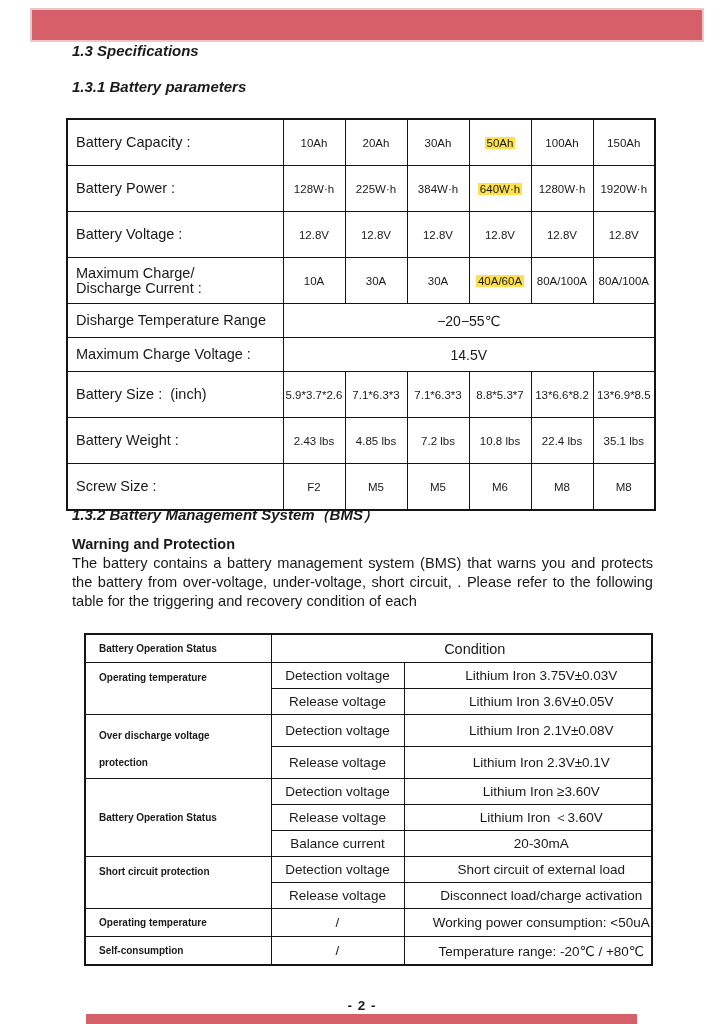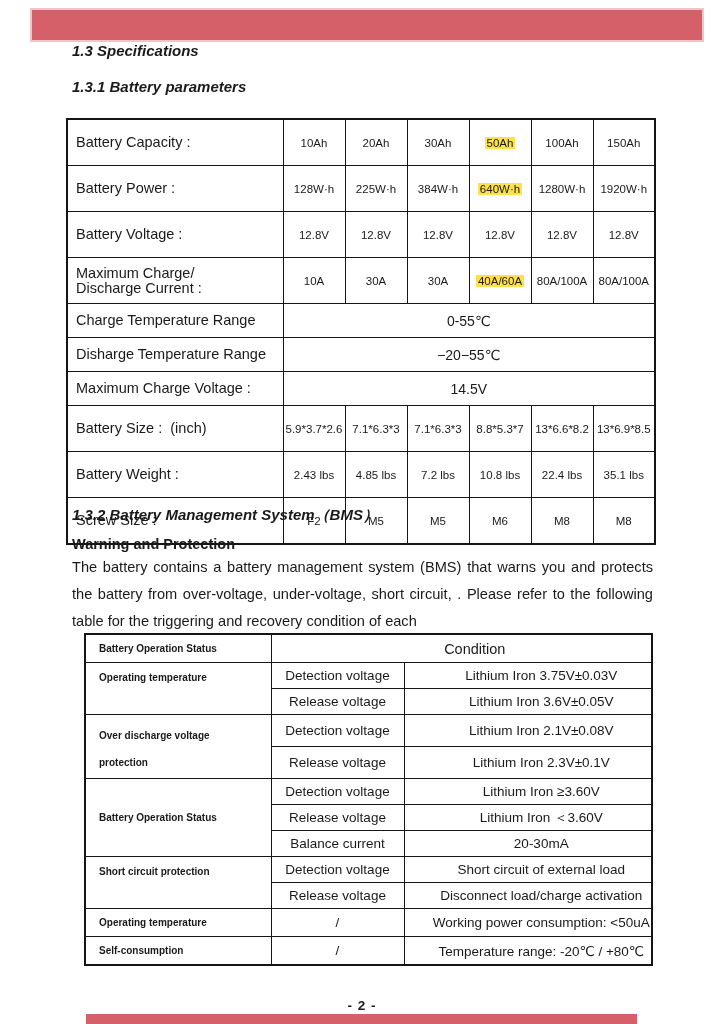--- a/index.html
+++ b/index.html
@@ -61,21 +61,21 @@
   .t2 .v-top{vertical-align:top;padding-top:7px;}
   .t2 .v-spread{vertical-align:top;padding-top:7px;line-height:27px;}
   .t2 .v-middle{vertical-align:middle;}
   .t2 .param-cell{font-size:13.5px;text-align:center;vertical-align:middle;}
   .t2 .cond-cell{font-size:13.5px;text-align:center;vertical-align:middle;padding-left:28px;}
   .t2 .hdr-cond{font-size:14.5px;}
 
   .warn-title{position:absolute;left:72px;top:536px;font-weight:700;font-size:14.5px;}
   .warn-text{
     position:absolute;left:72px;top:554px;width:581px;
-    font-size:14.6px;line-height:27px;text-align:justify;
+    font-size:14.6px;line-height:19px;text-align:justify;
   }
 
   .page-num{
     position:absolute;left:0;top:998px;width:724px;
     text-align:center;font-weight:700;font-size:13.5px;letter-spacing:1px;
   }
 </style>
 </head>
 <body>
 
@@ -126,24 +126,20 @@
         </tr>
         <tr>
           <td class="label-cell">Maximum Charge/
 Discharge Current :</td>
           <td class="value-cell">10A</td>
           <td class="value-cell">30A</td>
           <td class="value-cell">30A</td>
           <td class="value-cell"><span class="hl">40A/60A</span></td>
           <td class="value-cell">80A/100A</td>
           <td class="value-cell">80A/100A</td>
-        </tr>
-        <tr>
-          <td class="label-cell">Charge Temperature Range</td>
-          <td class="merged-cell" colspan="6">0-55℃</td>
         </tr>
         <tr>
           <td class="label-cell">Disharge Temperature Range</td>
           <td class="merged-cell" colspan="6">−20−55℃</td>
         </tr>
         <tr>
           <td class="label-cell">Maximum Charge Voltage :</td>
           <td class="merged-cell" colspan="6">14.5V</td>
         </tr>
         <tr>

